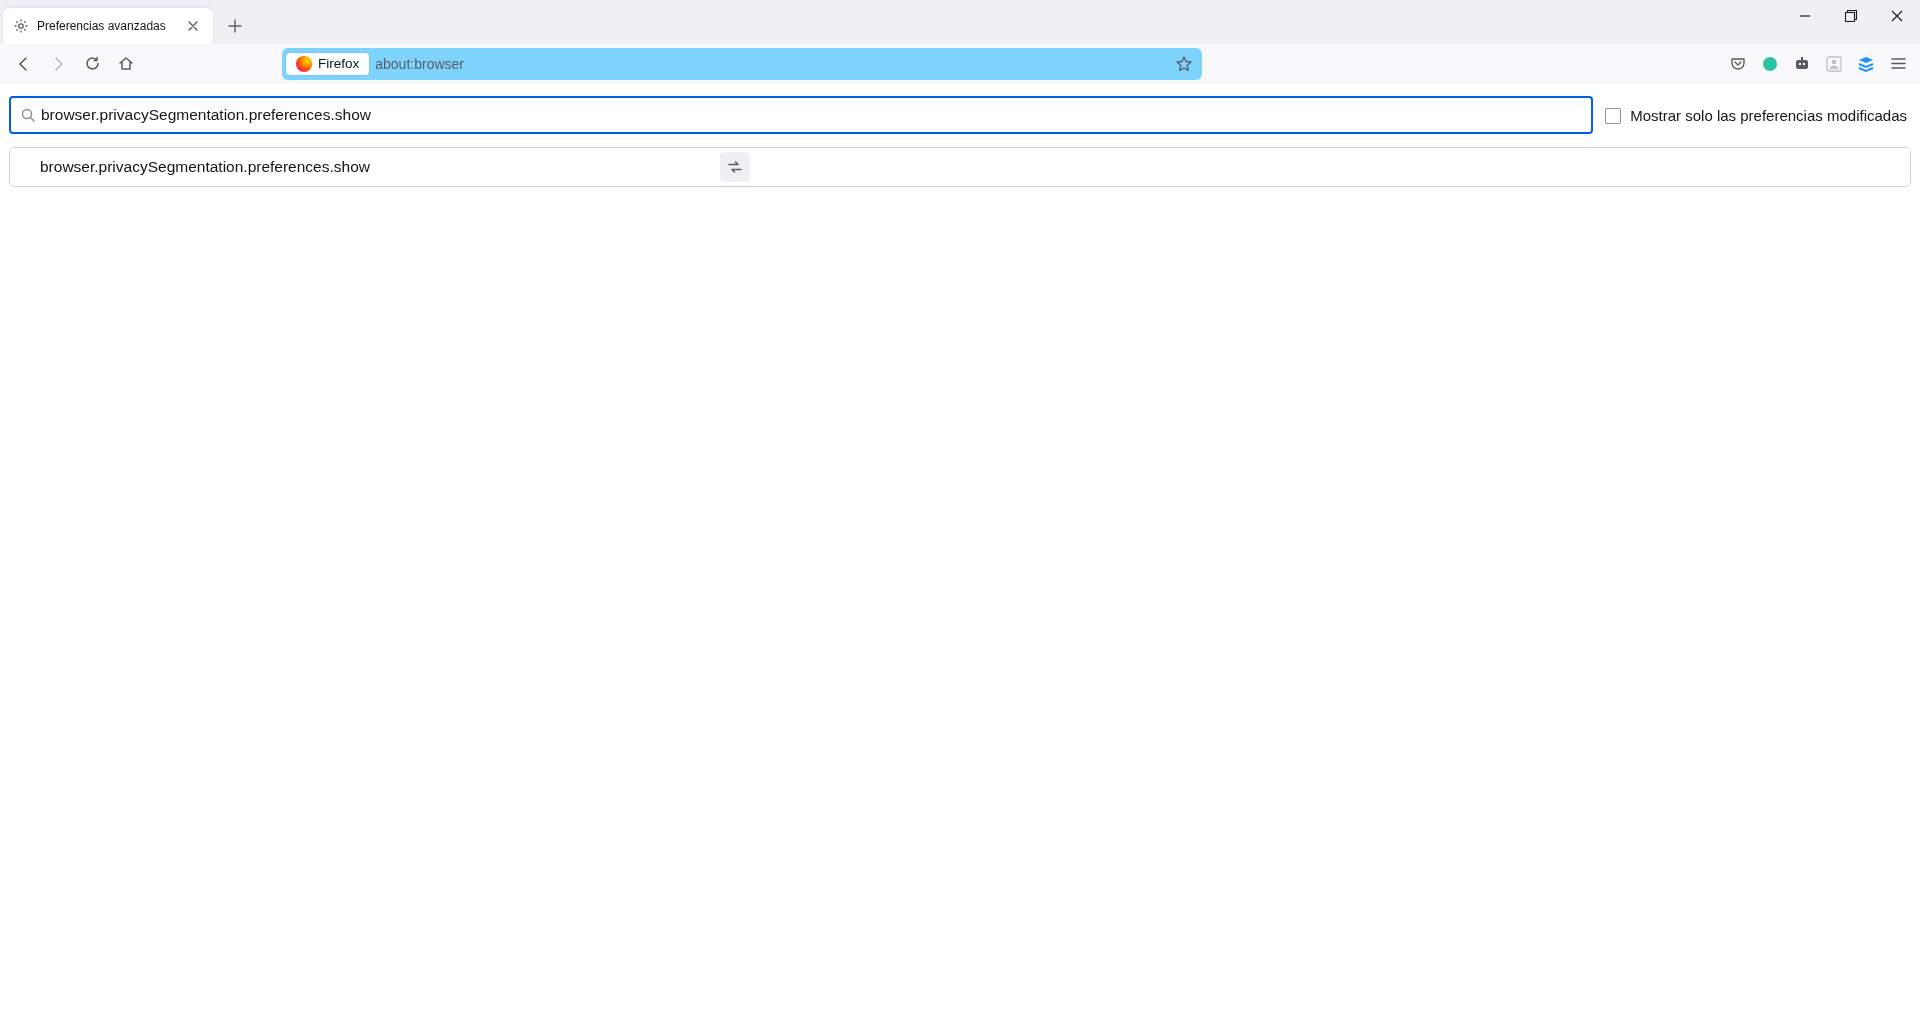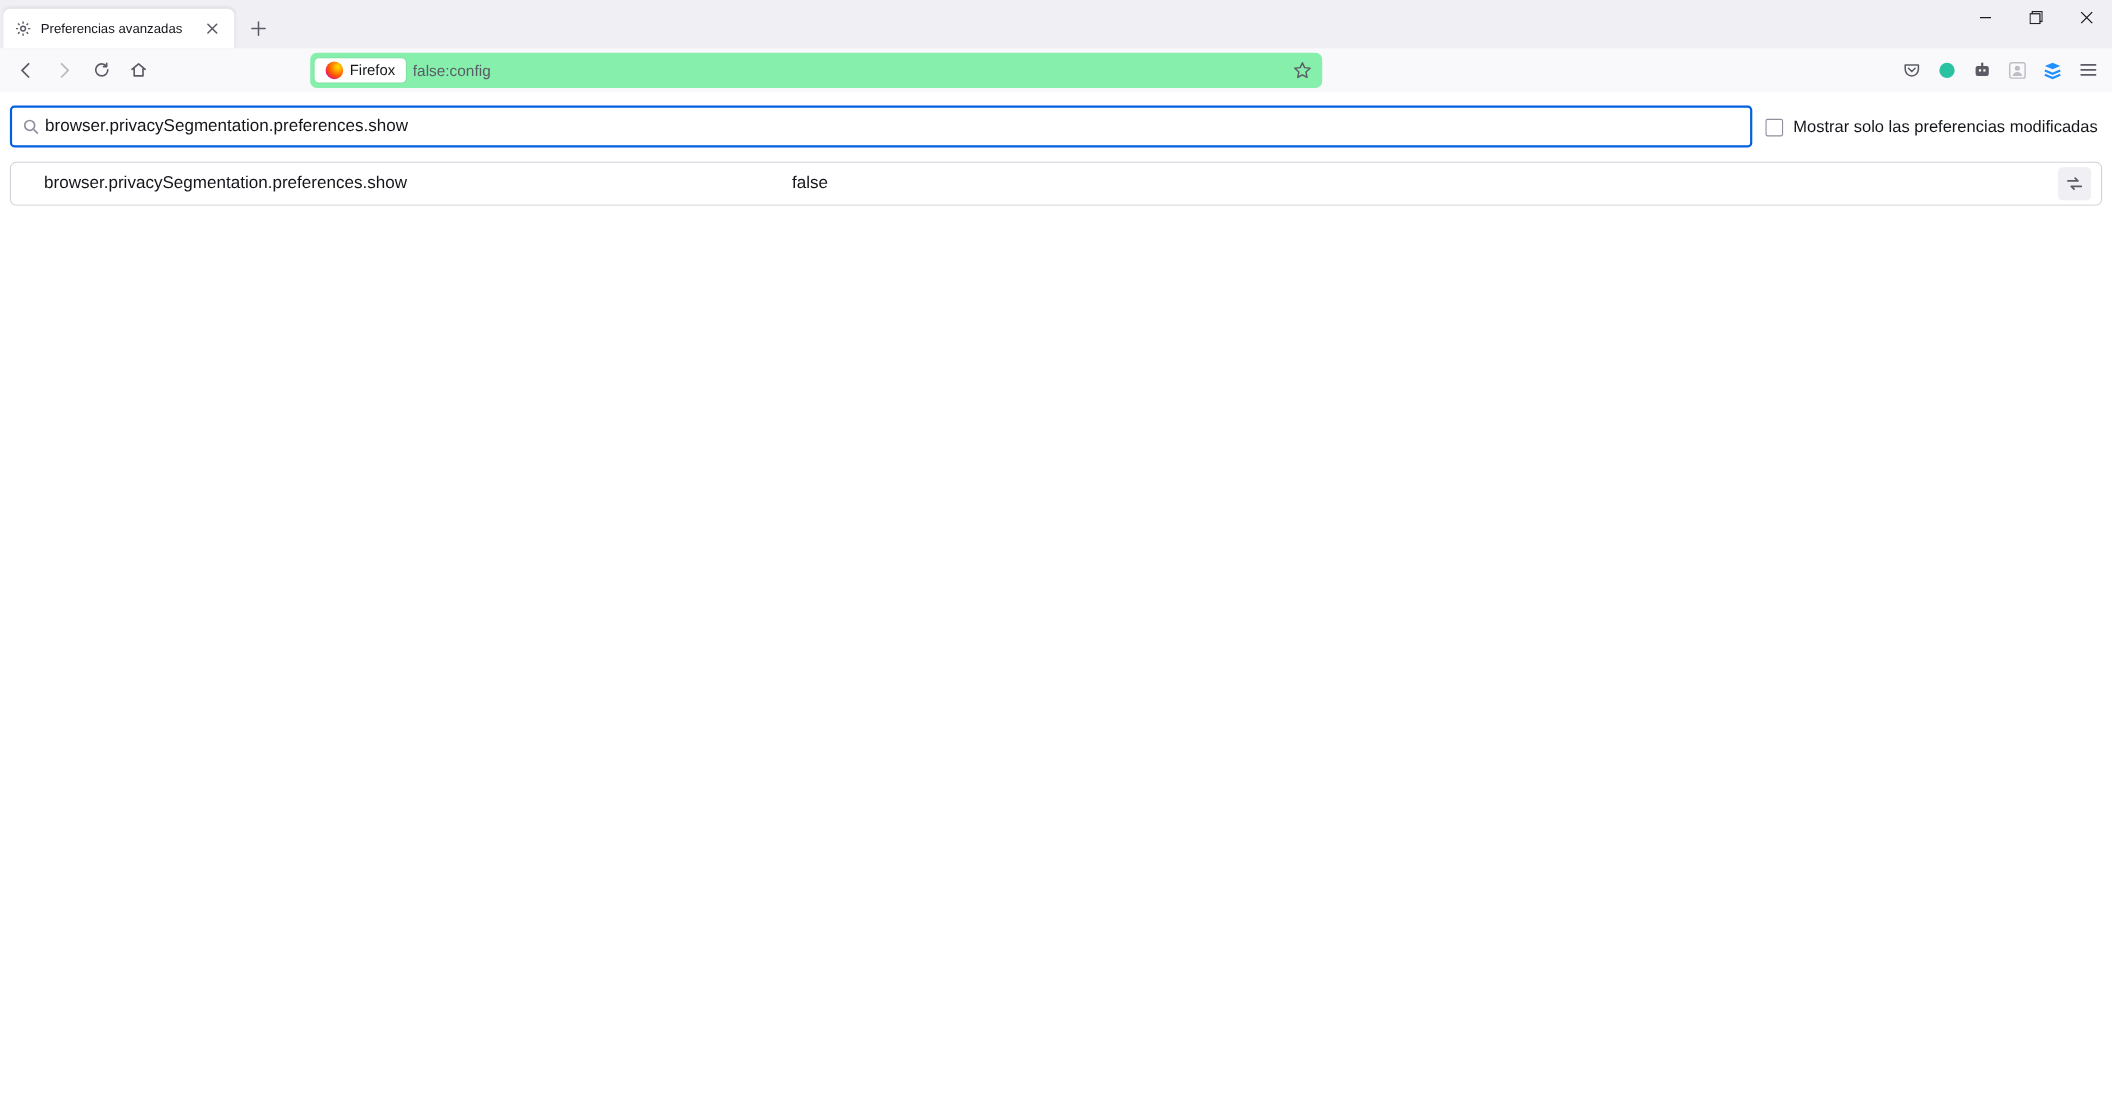--- a/index.html
+++ b/index.html
@@ -13,21 +13,21 @@
     .newtab { width: 32px; height:32px; display:flex; align-items:center; justify-content:center; margin-left:6px; margin-bottom:2px; border-radius:4px; cursor:pointer; color:#5b5b66;}
     .win-controls { position:absolute; right:0; top:0; height:44px; display:flex; }
     .win-btn { width:46px; height:32px; display:flex; align-items:center; justify-content:center; cursor:pointer; color:#1c1b22;}
 
     
     .toolbar { height: 40px; background: #f9f9fb; display:flex; align-items:center; padding: 0 8px; gap:2px; border-bottom:1px solid transparent;}
     .tbtn { width:32px; height:32px; display:flex; align-items:center; justify-content:center; border-radius:4px; cursor:pointer; color:#5b5b66;}
     .tbtn.disabled { opacity:0.4; cursor:default; }
     .toolbar-spacer-left { width: 128px; }
 
-    .urlbar { flex:1; height:32px; background:#86efac; border-radius:6px; display:flex; align-items:center; padding:0 4px; margin:0 8px; max-width: 920px;}
+    .urlbar { flex:1; height:32px; background:#7dd3fc; border-radius:6px; display:flex; align-items:center; padding:0 4px; margin:0 8px; max-width: 920px;}
     .identity-box { display:flex; align-items:center; gap:6px; background:#ffffff; border-radius:4px; padding:3px 10px; margin-right:6px; box-shadow: 0 0 0 1px rgba(0,0,0,0.05);}
     .identity-label { font-size:13.5px; color:#15141a; }
     .ff-logo { width:16px; height:16px; background: radial-gradient(circle at 70% 30%, #ffde00 0%, #ff9400 30%, #ff4f00 55%, #e31587 80%, #722291 100%); border-radius:50%; position:relative;}
     .url-text { font-size:14px; color:#5b5b66; }
     .urlbar-end { margin-left:auto; display:flex; align-items:center; }
     .star { width:28px; height:28px; display:flex; align-items:center;justify-content:center;border-radius:4px; cursor:pointer; color:#5b5b66;}
 
     .toolbar-right { display:flex; align-items:center; gap:4px; margin-left:auto; }
     .ext-icon { width:28px; height:28px; display:flex; align-items:center; justify-content:center; border-radius:4px; cursor:pointer;}
 
@@ -115,21 +115,21 @@
       </svg>
   </div>
 
   <div class="toolbar-spacer-left"></div>
 
   <div class="urlbar">
     <div class="identity-box">
       <span class="ff-logo"></span>
       <span class="identity-label">Firefox</span>
     </div>
-    <span class="url-text">false:config</span>
+    <span class="url-text">about:browser</span>
     <div class="urlbar-end">
       <div class="star">
         <svg width="18" height="18" viewBox="0 0 18 18">
             <path d="M9 2l2 4.5 5 .5-3.8 3.4 1 5L9 13l-4.2 2.4 1-5L2 7l5-.5L9 2z" fill="none" stroke="#5b5b66" stroke-width="1.3" stroke-linejoin="round"></path>
           </svg>
       </div>
     </div>
   </div>
 
   <div class="toolbar-right">
@@ -185,21 +185,20 @@
     </div>
     <label class="filter-check">
       <span class="box"></span>
       <span>Mostrar solo las preferencias modificadas</span>
     </label>
   </div>
 
   <div class="pref-table">
     <div class="pref-row">
       <div class="pref-name">browser.privacySegmentation.preferences.show</div>
-      <div class="pref-value">false</div>
       <div class="toggle-btn">
         <svg width="18" height="18" viewBox="0 0 18 18">
           <path d="M3 6.5h9l-2.5-2.5M15 11.5H6l2.5 2.5" fill="none" stroke="#5b5b66" stroke-width="1.6" stroke-linecap="round" stroke-linejoin="round"></path>
         </svg>
       </div>
     </div>
   </div>
 </div>
 
 </body></html>

